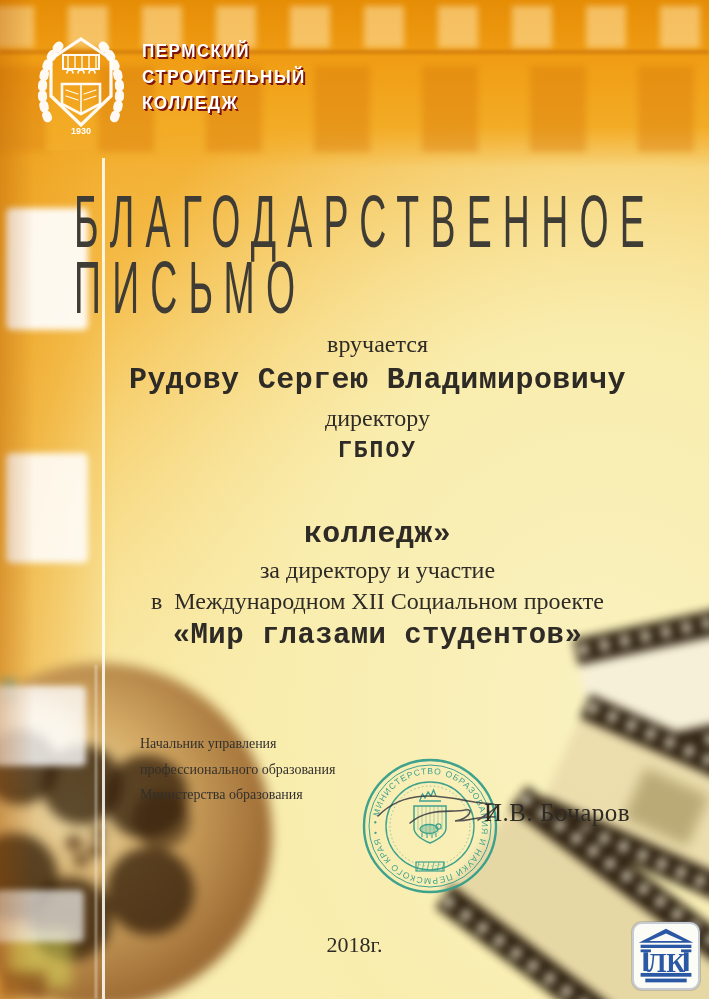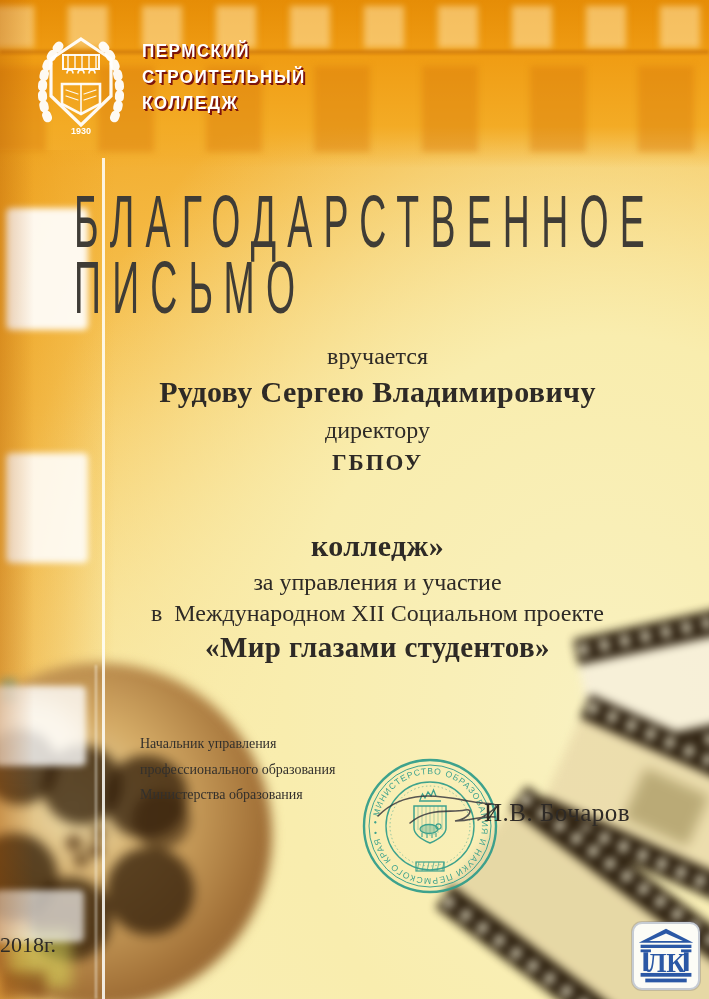--- a/index.html
+++ b/index.html
@@ -58,32 +58,32 @@
   
   .emblem{left:26px;top:26px;}
   .college-name{left:142px;top:38px;line-height:26px;font-family:"Liberation Sans",sans-serif;
     font-weight:bold;font-size:18px;letter-spacing:1.5px;color:#ffffff;
     text-shadow:2px 2px 0 #7c150c, 1px 1px 0 #8a1a10;transform:scaleX(0.95);transform-origin:left top;}
   
   .title{left:74px;top:188px;color:#3f3c36;font-family:"Liberation Sans",sans-serif;}
   .title-line{font-size:72px;line-height:66px;letter-spacing:0.30em;white-space:nowrap;
     transform:scale(0.52,1.02);transform-origin:left top;}
   
-  .body-block{left:55px;top:12px;width:645px;height:901px;color:#2e2a26;pointer-events:none;}
+  .body-block{left:55px;top:0;width:645px;height:901px;color:#2e2a26;pointer-events:none;}
   .bline{position:absolute;left:0;width:100%;text-align:center;white-space:pre;}
-  .fs24{font-size:24px;} .fs30b{font-size:30px;font-weight:bold;letter-spacing:0.4px;}
+  .fs24{font-size:24px;} .fs30b{font-size:30px;font-weight:bold;letter-spacing:0.4px;font-family:Liberation Mono, monospace;}
   .l-pres{top:331px;} .l-name{top:363px;} .l-pos{top:405px;} .l-abbr{top:438px;font-size:23px;letter-spacing:2px;}
   .l-org1{top:476px;} .l-org2{top:517px;} .l-rsn1{top:557px;} .l-rsn2{top:588px;} .l-proj{top:619px;font-size:29px;}
   
   .signer-title{left:140px;top:731px;font-size:14px;line-height:25.5px;color:#33302c;}
   .signer-name{left:484px;top:799px;font-size:25px;letter-spacing:0.5px;color:#2e2a26;}
   .stamp{left:360px;top:756px;opacity:.92;}
   .scrawl{left:350px;top:768px;}
   
-  .year{left:0;top:932px;width:709px;text-align:left;font-size:22px;color:#2e2a26;}
+  .year{left:0;top:932px;width:709px;text-align:center;font-size:22px;color:#2e2a26;}
   .logo-box{left:632px;top:922px;width:68px;height:68px;background:#fcfcf6;border:2px solid #c6ccd4;
     border-radius:10px;box-sizing:border-box;box-shadow:0 0 0 1px rgba(90,90,120,0.25);text-align:right;}
 </style>
 </head>
 <body>
 
 <div id="page">
 
   <div class="abs topband">
     <div class="abs band-row1"></div>
@@ -161,21 +161,21 @@
     <div class="title-line">БЛАГОДАРСТВЕННОЕ</div>
     <div class="abs title-line" style="top:66px;">ПИСЬМО</div>
   </div>
 
   <div class="abs body-block">
     <div class="bline fs24 l-pres">вручается</div>
     <div class="bline fs30b l-name">Рудову Сергею Владимировичу</div>
     <div class="bline fs24 l-pos">директору</div>
     <div class="bline fs30b l-abbr">ГБПОУ</div>
     <div class="bline fs30b l-org2">колледж»</div>
-    <div class="bline fs24 l-rsn1">за управления и участие</div>
+    <div class="bline fs24 l-rsn1">за директору и участие</div>
     <div class="bline fs24 l-rsn2">в  Международном XII Социальном проекте</div>
     <div class="bline fs30b l-proj">«Мир глазами студентов»</div>
   </div>
 
   <div class="abs signer-title">
     <div>Начальник управления</div>
     <div>профессионального образования</div>
     <div>Министерства образования</div>
   </div>
 

